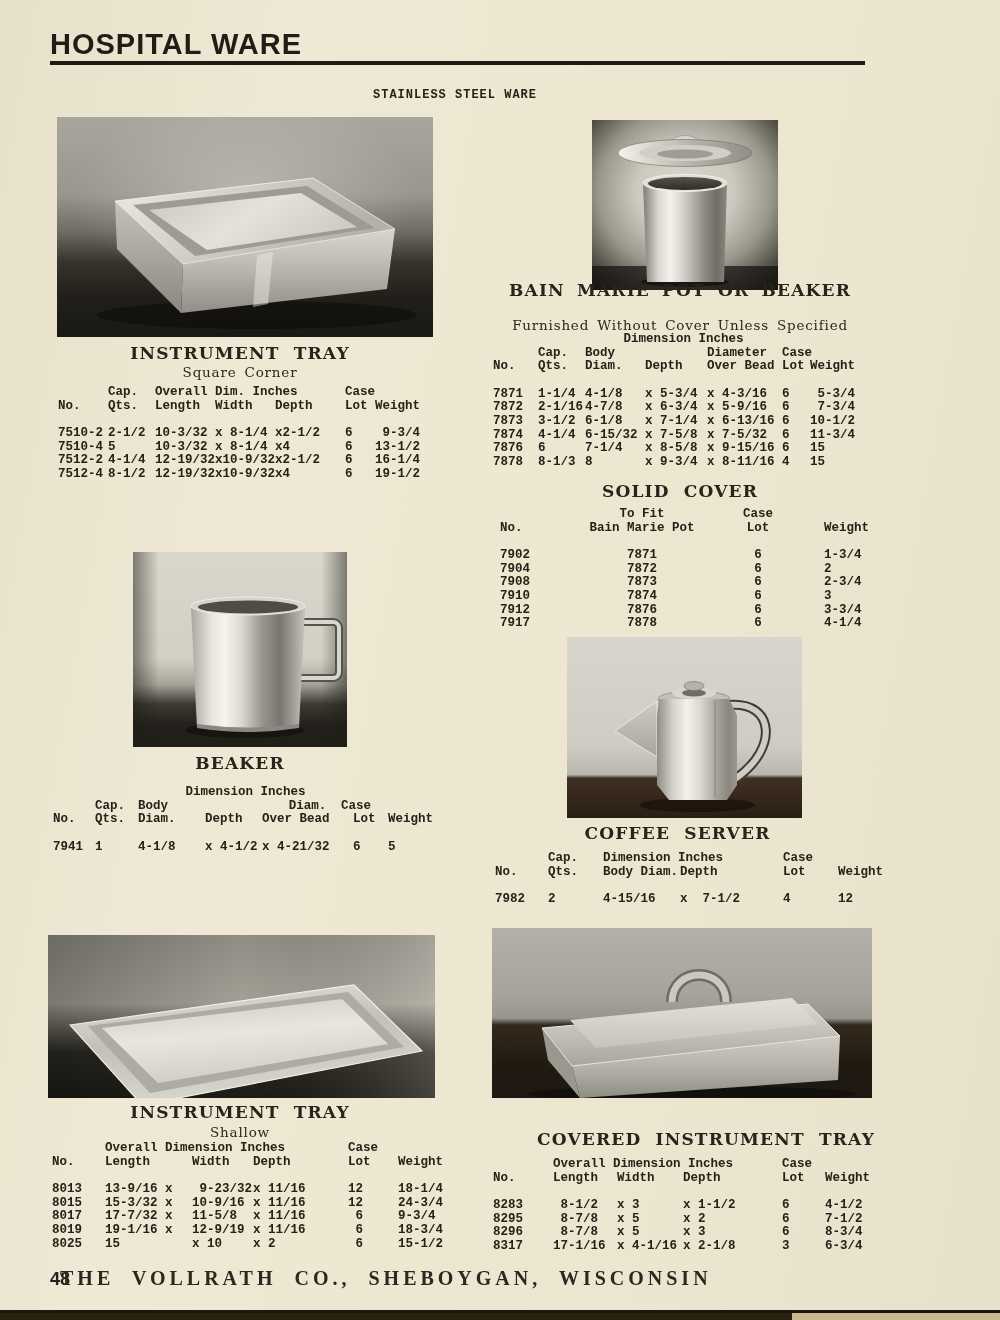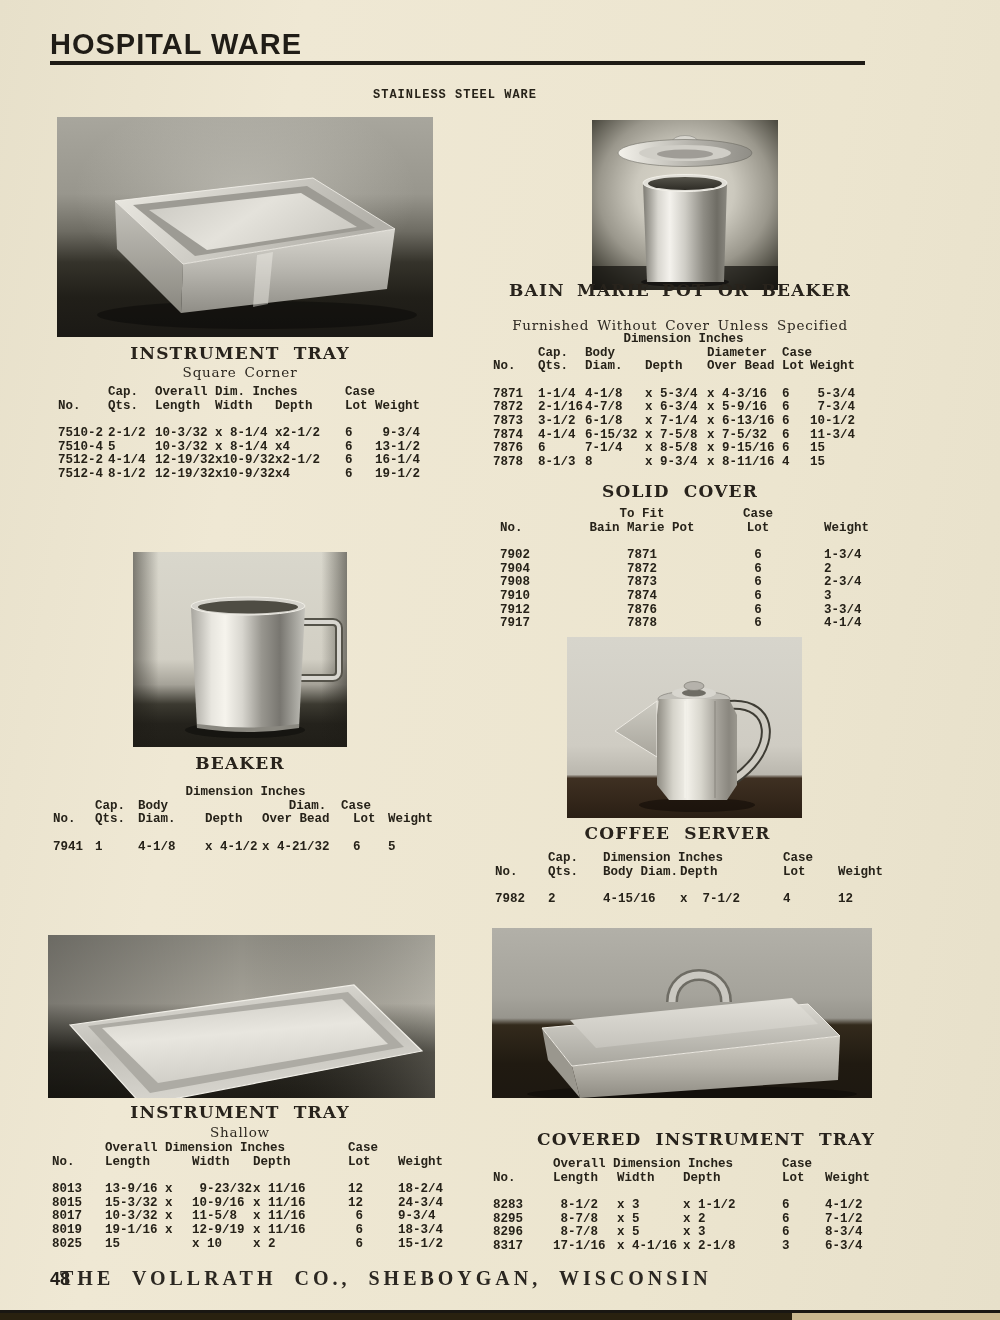--- a/index.html
+++ b/index.html
@@ -631,33 +631,33 @@
         <th>Weight</th>
       </tr>
     </thead>
     <tbody>
         <tr>
           <td>8013</td>
           <td>13-9/16 x</td>
           <td> 9-23/32</td>
           <td>x 11/16</td>
           <td>12</td>
-          <td>18-2/4</td>
+          <td>18-1/4</td>
         </tr>
         <tr>
           <td>8015</td>
           <td>15-3/32 x</td>
           <td>10-9/16</td>
           <td>x 11/16</td>
           <td>12</td>
           <td>24-3/4</td>
         </tr>
         <tr>
           <td>8017</td>
-          <td>10-3/32 x</td>
+          <td>17-7/32 x</td>
           <td>11-5/8</td>
           <td>x 11/16</td>
           <td> 6</td>
           <td>9-3/4</td>
         </tr>
         <tr>
           <td>8019</td>
           <td>19-1/16 x</td>
           <td>12-9/19</td>
           <td>x 11/16</td>

